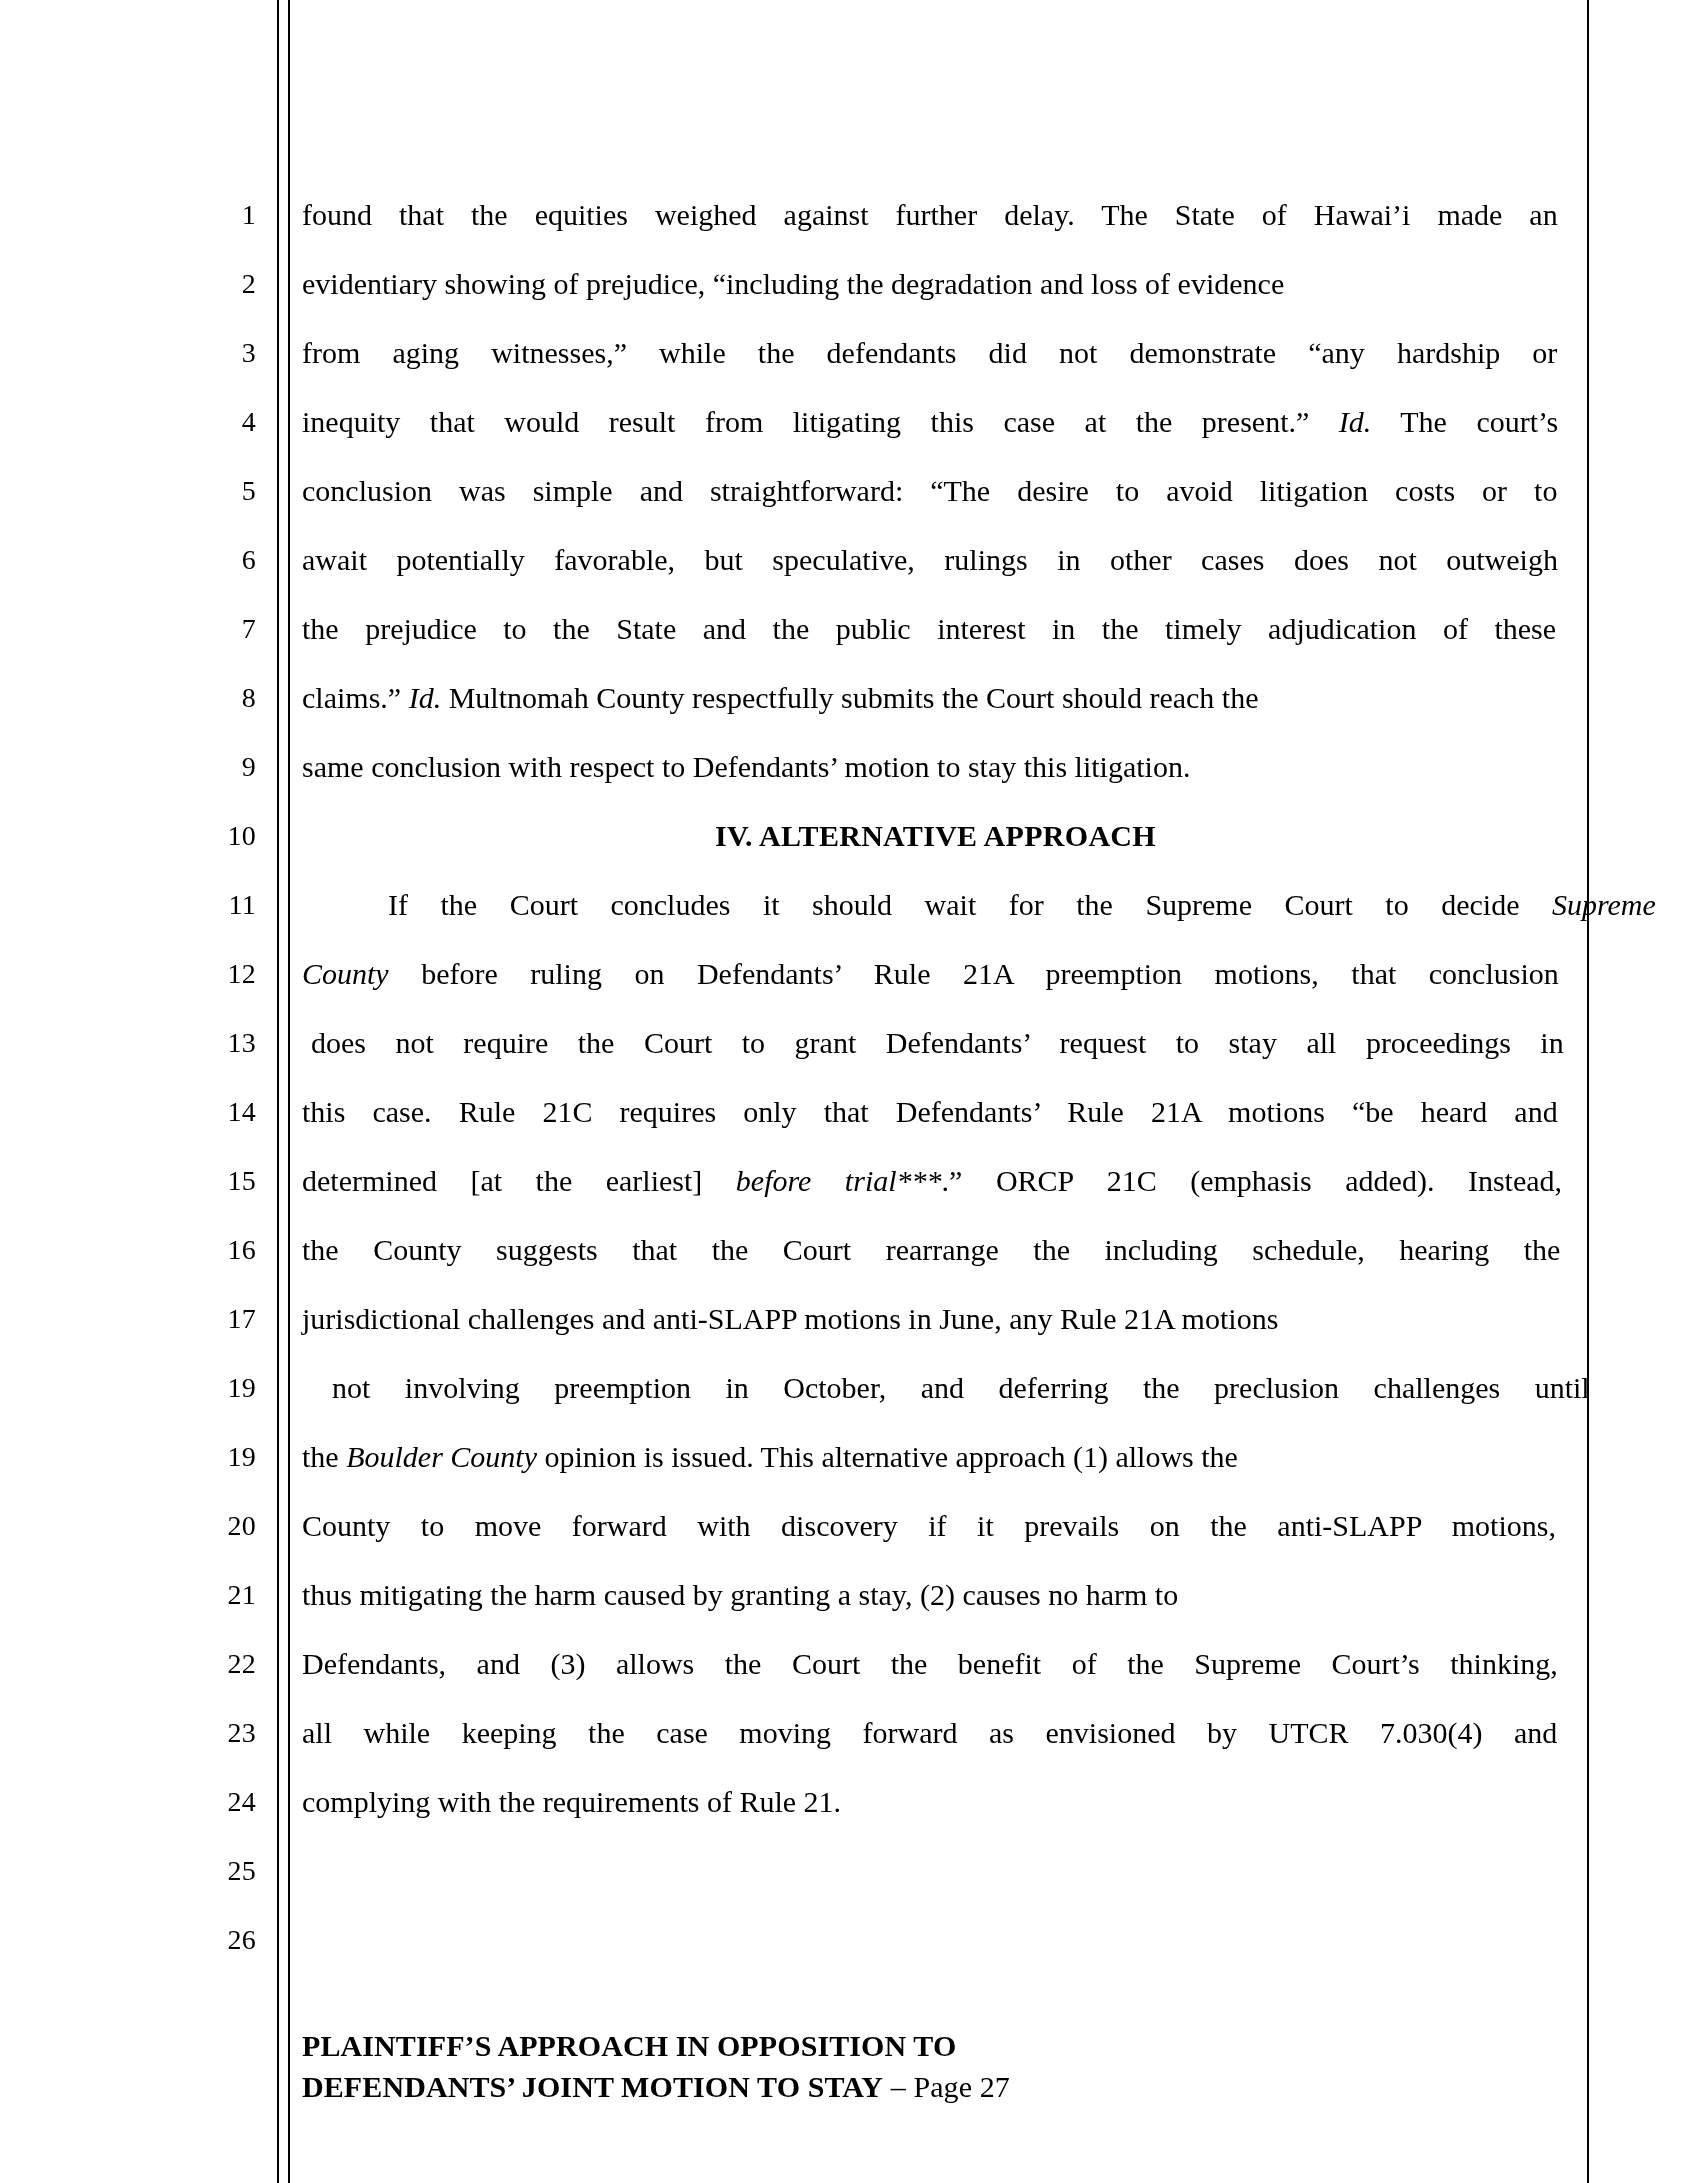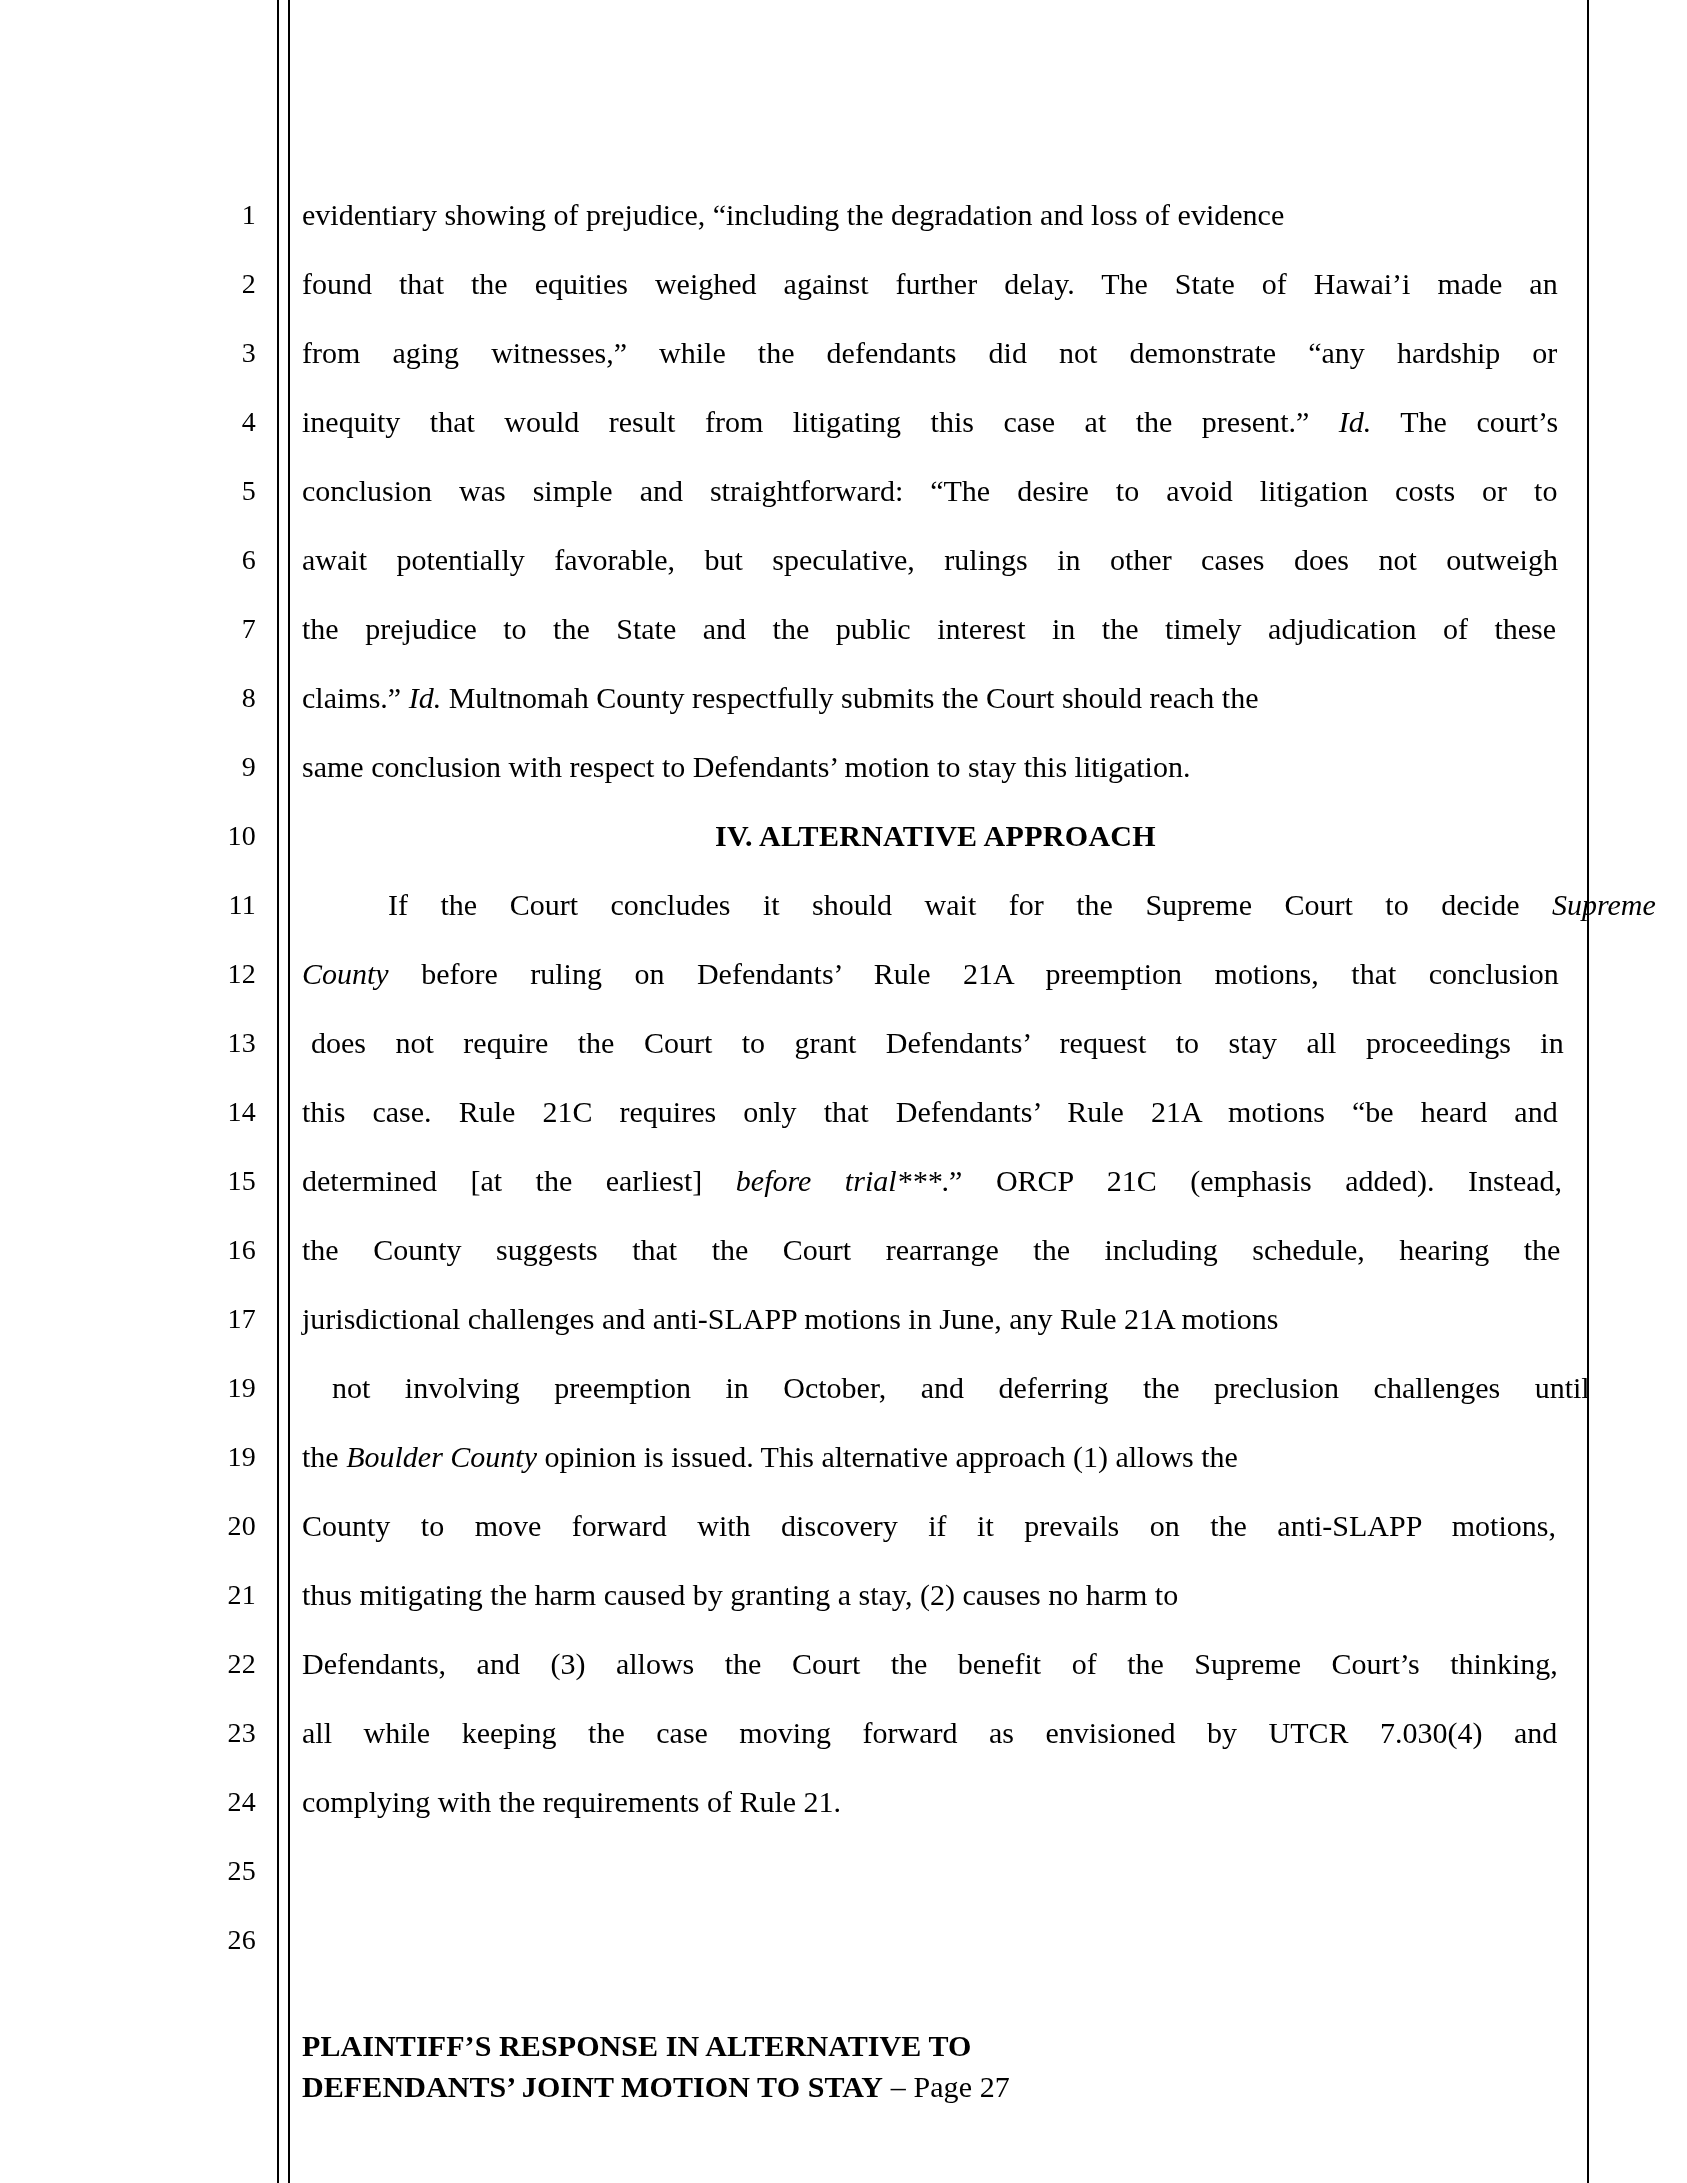--- a/index.html
+++ b/index.html
@@ -135,23 +135,23 @@
     <div class="gutter-num">21</div>
     <div class="gutter-num">22</div>
     <div class="gutter-num">23</div>
     <div class="gutter-num">24</div>
     <div class="gutter-num">25</div>
     <div class="gutter-num">26</div>
   </div>
 
   <div class="body-col">
 
+    <div class="doc-line" style="word-spacing: 19.5px;"><span>found that the equities weighed against further delay. The State of Hawai’i made an</span></div>
+
     <div class="doc-line"><span>evidentiary showing of prejudice, “including the degradation and loss of evidence</span></div>
-
-    <div class="doc-line" style="word-spacing: 19.5px;"><span>found that the equities weighed against further delay. The State of Hawai’i made an</span></div>
 
     <div class="doc-line" style="word-spacing: 24.6px;"><span>from aging witnesses,” while the defendants did not demonstrate “any hardship or</span></div>
 
     <div class="doc-line" style="word-spacing: 22px;"><span>inequity that would result from litigating this case at the present.” </span><i>Id.</i><span> The court’s</span></div>
 
     <div class="doc-line" style="word-spacing: 19.5px;"><span>conclusion was simple and straightforward: “The desire to avoid litigation costs or to</span></div>
 
     <div class="doc-line" style="word-spacing: 22px;"><span>await potentially favorable, but speculative, rulings in other cases does not outweigh</span></div>
 
     <div class="doc-line" style="word-spacing: 19px;"><span>the prejudice to the State and the public interest in the timely adjudication of these</span></div>
@@ -189,18 +189,18 @@
     <div class="doc-line" style="word-spacing: 24px;"><span>all while keeping the case moving forward as envisioned by UTCR 7.030(4) and</span></div>
 
     <div class="doc-line"><span>complying with the requirements of Rule 21.</span></div>
 
     <div class="doc-line"></div>
     <div class="doc-line"></div>
 
   </div>
 
   <div class="footer">
-    <div>PLAINTIFF’S RESPONSE IN ALTERNATIVE TO</div>
+    <div>PLAINTIFF’S APPROACH IN OPPOSITION TO</div>
     <div><span>DEFENDANTS’ JOINT MOTION TO STAY</span><span class="pagelabel"> – Page 27</span></div>
   </div>
 
 </div>
 
 
 </body></html>

